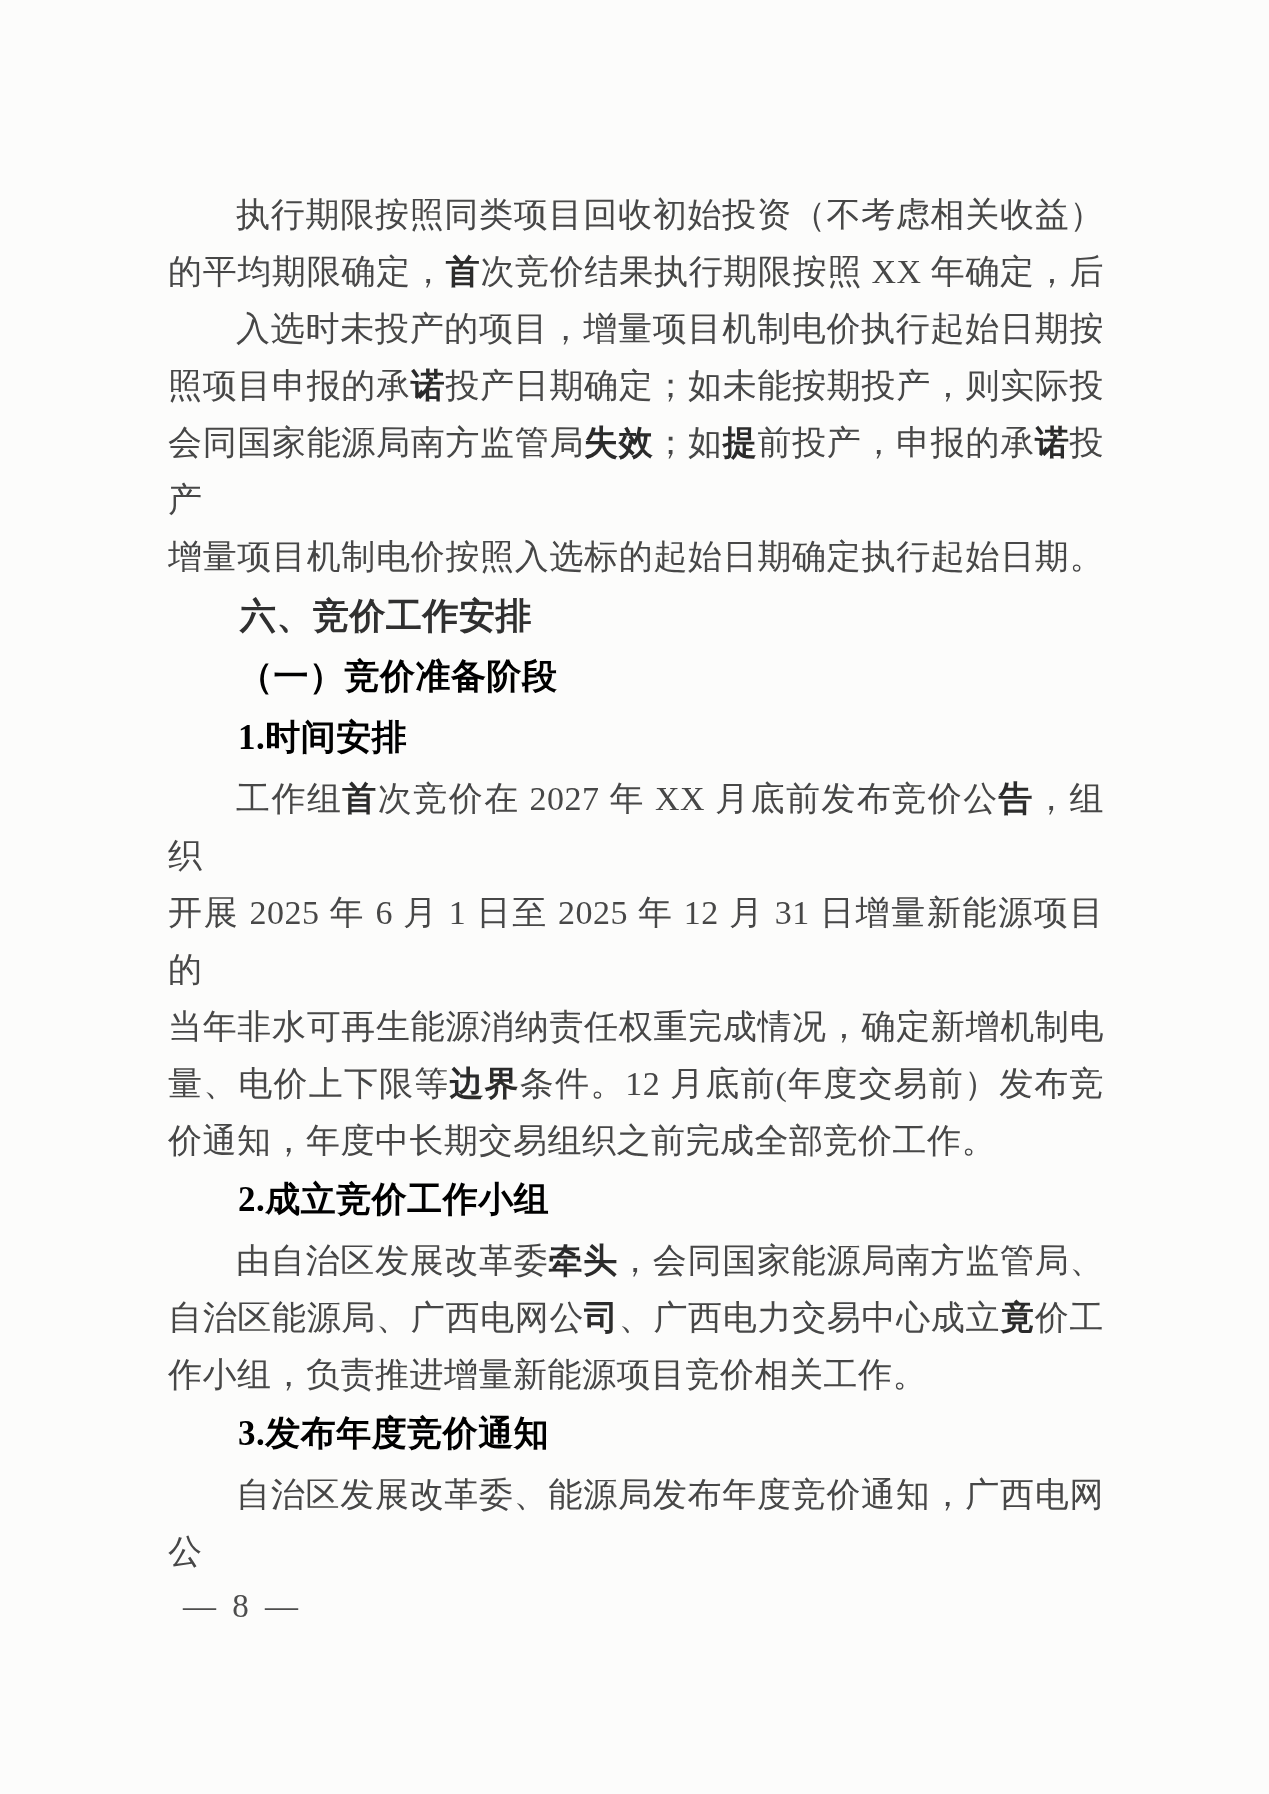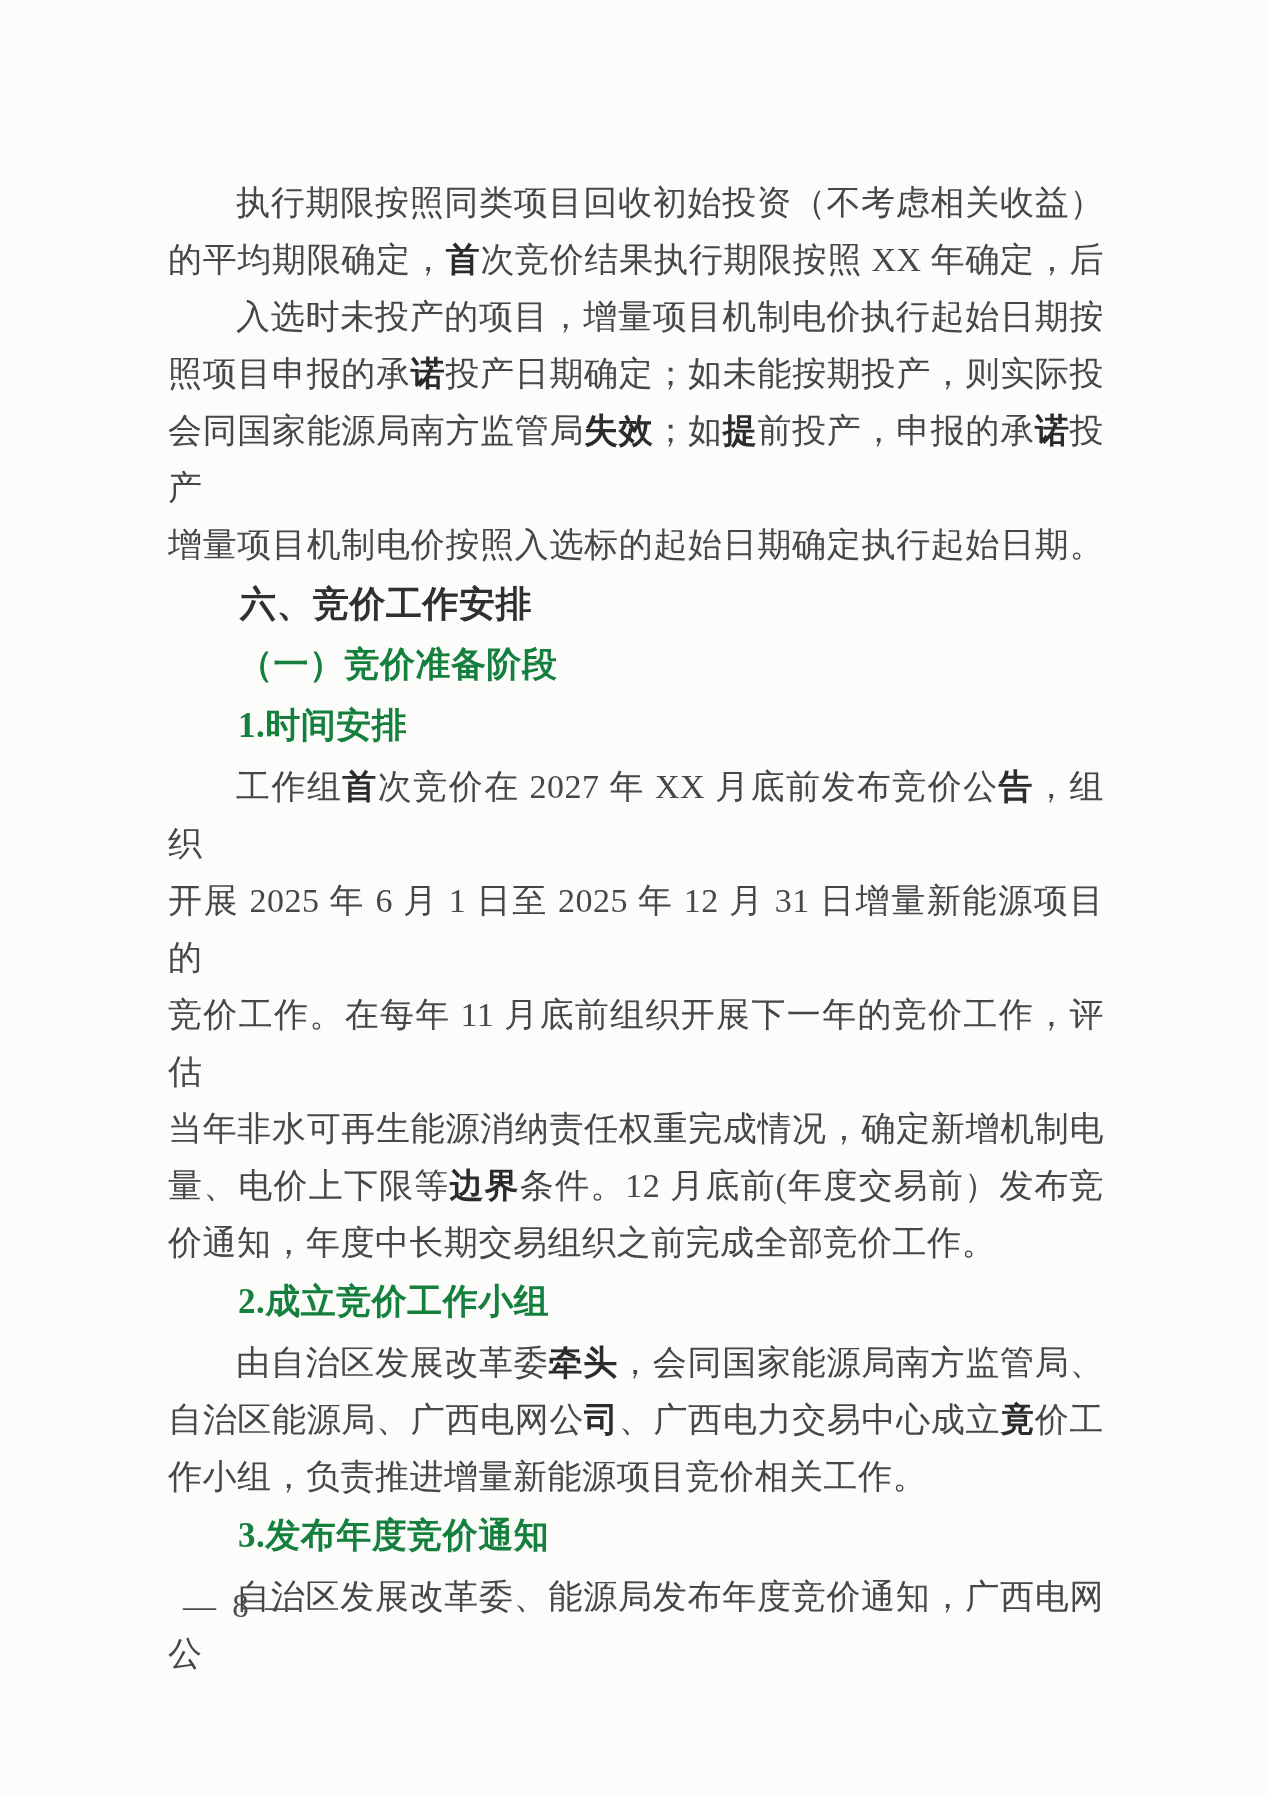--- a/index.html
+++ b/index.html
@@ -12,21 +12,21 @@
     width: 1269px;
     height: 1794px;
     margin: 0 auto;
     background: #fcfcfb;
     overflow: hidden;
     font-family: "Liberation Serif", "DejaVu Serif", serif;
     color: #474747;
   }
   .doc-body {
     position: absolute;
-    top: 174px;
+    top: 186px;
     left: 168px;
     width: 936px;
   }
   .block { margin: 0; }
   .block.heading-hei,
   .block.heading-kai {
     margin-top: 2px;
     margin-bottom: 4px;
   }
   .line {
@@ -50,21 +50,21 @@
   }
   .heading-hei .line {
     font-family: "Liberation Sans", "DejaVu Sans", sans-serif;
     font-weight: 700;
     color: #303030;
     font-size: 36px;
   }
   .heading-kai .line {
     font-family: "Liberation Serif", "DejaVu Serif", serif;
     font-weight: 700;
-    color: #15803d;
+    color: #000000;
     font-size: 35px;
   }
   .page-footer {
     position: absolute;
     left: 183px;
     top: 1588px;
     font-size: 33px;
     letter-spacing: 4px;
     color: #4d4d4d;
     font-family: "Liberation Serif", "DejaVu Serif", serif;
@@ -90,21 +90,20 @@
       </div>
       <div class="block heading-kai">
         <div class="line indent"><span>（一）竞价准备阶段</span></div>
       </div>
       <div class="block heading-kai">
         <div class="line indent"><span>1.时间安排</span></div>
       </div>
       <div class="block para">
         <div class="line indent fill"><span>工作组</span><span class="bseg">首</span><span>次竞价在 2027 年 XX 月底前发布竞价公</span><span class="bseg">告</span><span>，组织</span></div>
         <div class="line fill"><span>开展 2025 年 6 月 1 日至 2025 年 12 月 31 日增量新能源项目的</span></div>
-        <div class="line fill"><span>竞价工作。在每年 11 月底前组织开展下一年的竞价工作，评估</span></div>
         <div class="line fill"><span>当年非水可再生能源消纳责任权重完成情况，确定新增机制电</span></div>
         <div class="line fill"><span>量、电价上下限等</span><span class="bseg">边界</span><span>条件。12 月底前(年度交易前）发布竞</span></div>
         <div class="line"><span>价通知，年度中长期交易组织之前完成全部竞价工作。</span></div>
       </div>
       <div class="block heading-kai">
         <div class="line indent"><span>2.成立竞价工作小组</span></div>
       </div>
       <div class="block para">
         <div class="line indent fill"><span>由自治区发展改革委</span><span class="bseg">牵头</span><span>，会同国家能源局南方监管局、</span></div>
         <div class="line fill"><span>自治区能源局、广西电网公</span><span class="bseg">司</span><span>、广西电力交易中心成立</span><span class="bseg">竟</span><span>价工</span></div>

